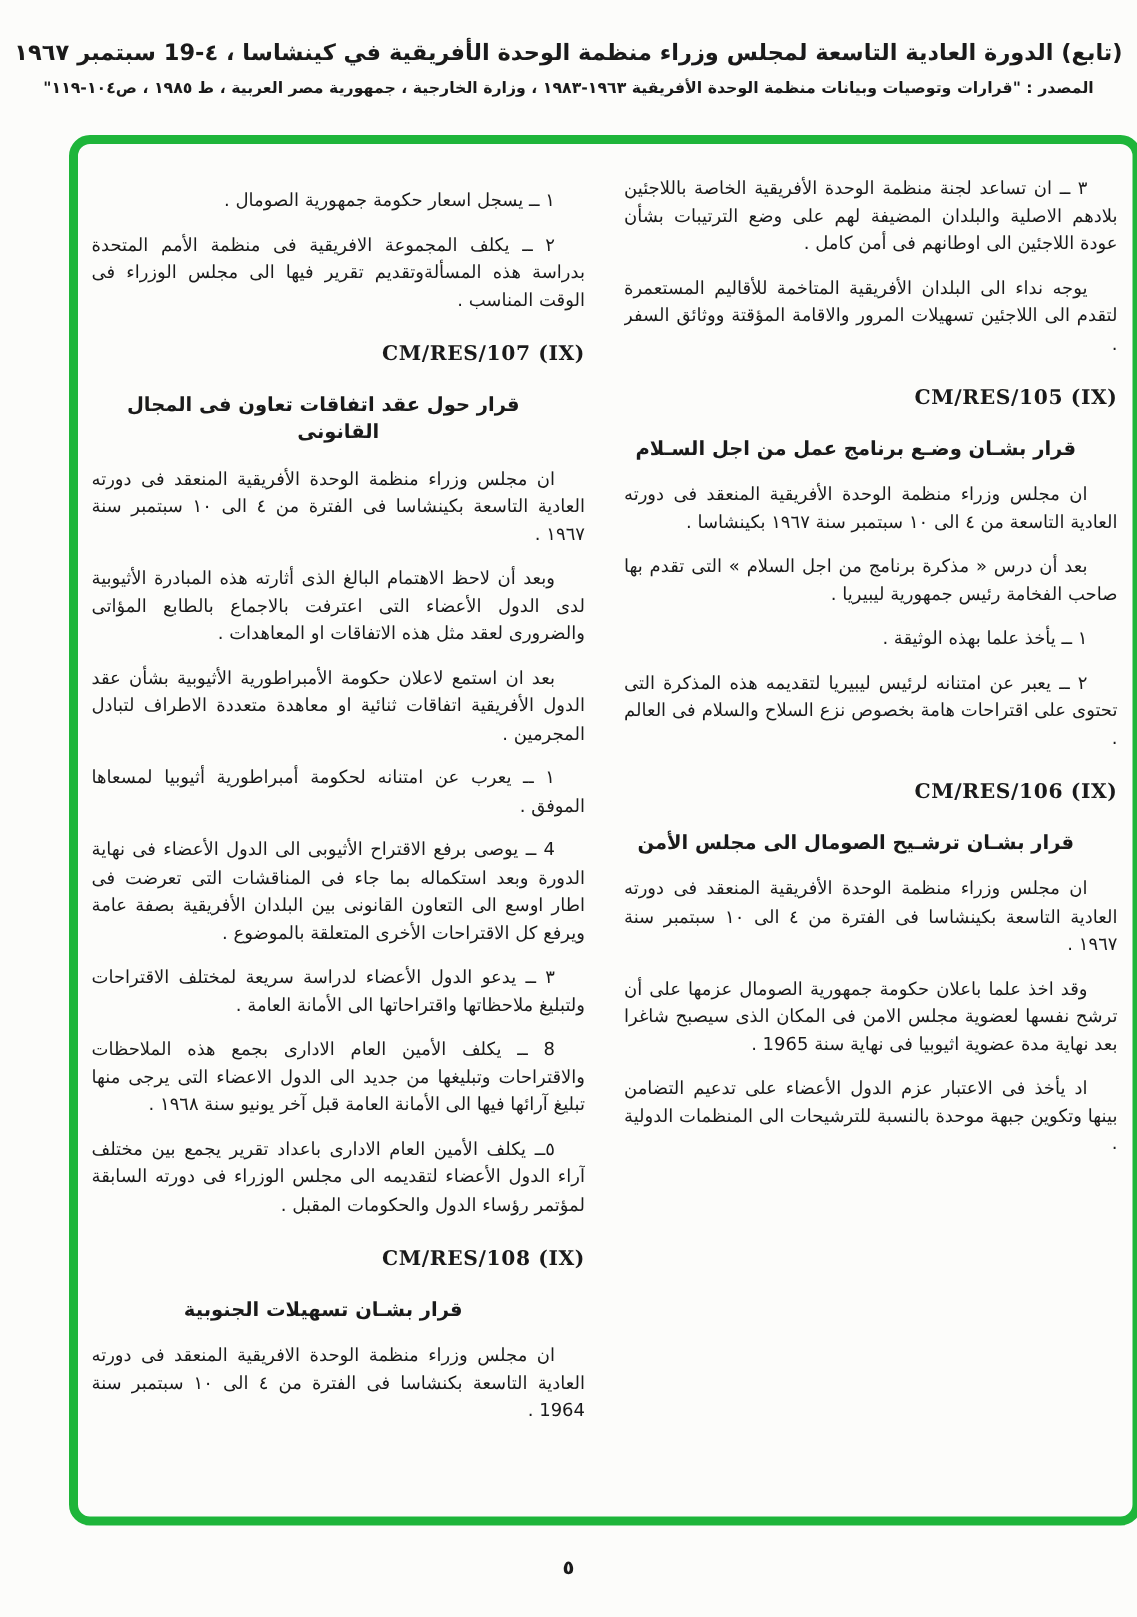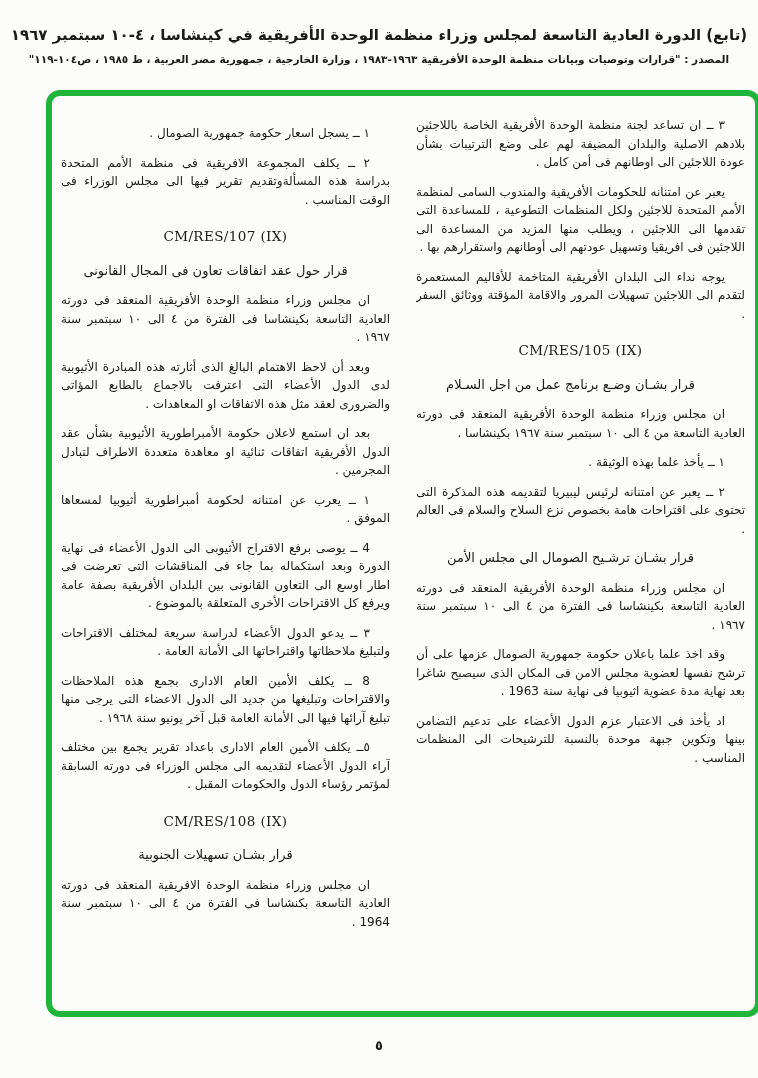--- a/index.html
+++ b/index.html
@@ -45,64 +45,66 @@
     line-height: 18.5px;
     text-align: justify;
     overflow: hidden;
   }
   .col p {
     margin: 0 0 11px 0;
     text-indent: 20px;
   }
   .res-code {
     direction: ltr;
-    text-align: center;
+    text-align: right;
     font-family: "DejaVu Serif", serif;
     font-size: 13.5px;
     letter-spacing: 0.4px;
     margin: 18px 0 16px 0;
+    font-weight: bold;
   }
   .res-title {
-    font-weight: normal;
+    font-weight: bold;
     text-align: center;
     font-size: 13px;
     margin: 0 0 15px 0;
     text-indent: 0;
   }
   .left-col { padding-top: 8px; }
   .page-number {
     position: absolute; top: 1038px; left: 0; right: 0;
     text-align: center;
     font-size: 13px; font-weight: bold;
   }
 </style>
 </head>
 <body>
 
 <header class="page-header">
-  <div class="header-line1">(تابع) الدورة العادية التاسعة لمجلس وزراء منظمة الوحدة الأفريقية في كينشاسا ، ٤-١٠ سبتمبر ١٩٦٧</div>
+  <div class="header-line1">(تابع) الدورة العادية التاسعة لمجلس وزراء منظمة الوحدة الأفريقية في كينشاسا ، ٤-19 سبتمبر ١٩٦٧</div>
   <div class="header-line2">المصدر : "قرارات وتوصيات وبيانات منظمة الوحدة الأفريقية ١٩٦٣-١٩٨٣ ، وزارة الخارجية ، جمهورية مصر العربية ، ط ١٩٨٥ ، ص١٠٤-١١٩"</div>
 </header>
 
 <div class="green-frame" style="border-color: rgb(30, 181, 58);">
   <div class="columns">
 
     <div class="col right-col">
       <p>٣ ــ ان تساعد لجنة منظمة الوحدة الأفريقية الخاصة باللاجئين بلادهم الاصلية والبلدان المضيفة لهم على وضع الترتيبات بشأن عودة اللاجئين الى اوطانهم فى أمن كامل .</p>
-      <p>يعبر عن امتنانه للحكومات الأفريقية والمندوب السامى لمنظمة الأمم المتحدة للاجئين ولكل المنظمات التطوعية ، للمساعدة التى تقدمها الى اللاجئين ، ويطلب منها المزيد من المساعدة الى اللاجئين فى افريقيا وتسهيل عودتهم الى أوطانهم واستقرارهم بها .</p>
       <p>يوجه نداء الى البلدان الأفريقية المتاخمة للأقاليم المستعمرة لتقدم الى اللاجئين تسهيلات المرور والاقامة المؤقتة ووثائق السفر .</p>
       <div class="res-code">CM/RES/105  (IX)</div>
       <p class="res-title">قرار بشـان وضـع برنامج عمل من اجل السـلام</p>
       <p>ان مجلس وزراء منظمة الوحدة الأفريقية المنعقد فى دورته العادية التاسعة من ٤ الى ١٠ سبتمبر سنة ١٩٦٧ بكينشاسا .</p>
+      <p>بعد أن درس « مذكرة برنامج من اجل السلام » التى تقدم بها صاحب الفخامة رئيس جمهورية ليبيريا .</p>
       <p>١ ــ يأخذ علما بهذه الوثيقة .</p>
       <p>٢ ــ يعبر عن امتنانه لرئيس ليبيريا لتقديمه هذه المذكرة التى تحتوى على اقتراحات هامة بخصوص نزع السلاح والسلام فى العالم .</p>
+      <div class="res-code">CM/RES/106  (IX)</div>
       <p class="res-title">قرار بشـان ترشـيح الصومال الى مجلس الأمن</p>
       <p>ان مجلس وزراء منظمة الوحدة الأفريقية المنعقد فى دورته العادية التاسعة بكينشاسا فى الفترة من ٤ الى ١٠ سبتمبر سنة ١٩٦٧ .</p>
-      <p>وقد اخذ علما باعلان حكومة جمهورية الصومال عزمها على أن ترشح نفسها لعضوية مجلس الامن فى المكان الذى سيصبح شاغرا بعد نهاية مدة عضوية اثيوبيا فى نهاية سنة 1963 .</p>
-      <p>اد يأخذ فى الاعتبار عزم الدول الأعضاء على تدعيم التضامن بينها وتكوين جبهة موحدة بالنسبة للترشيحات الى المنظمات المناسب .</p>
+      <p>وقد اخذ علما باعلان حكومة جمهورية الصومال عزمها على أن ترشح نفسها لعضوية مجلس الامن فى المكان الذى سيصبح شاغرا بعد نهاية مدة عضوية اثيوبيا فى نهاية سنة 1965 .</p>
+      <p>اد يأخذ فى الاعتبار عزم الدول الأعضاء على تدعيم التضامن بينها وتكوين جبهة موحدة بالنسبة للترشيحات الى المنظمات الدولية .</p>
     </div>
 
     <div class="col left-col">
       <p>١ ــ يسجل اسعار حكومة جمهورية الصومال .</p>
       <p>٢ ــ يكلف المجموعة الافريقية فى منظمة الأمم المتحدة بدراسة هذه المسألةوتقديم تقرير فيها الى مجلس الوزراء فى الوقت المناسب .</p>
       <div class="res-code">CM/RES/107  (IX)</div>
       <p class="res-title">قرار حول عقد اتفاقات تعاون فى المجال القانونى</p>
       <p>ان مجلس وزراء منظمة الوحدة الأفريقية المنعقد فى دورته العادية التاسعة بكينشاسا فى الفترة من ٤ الى ١٠ سبتمبر سنة ١٩٦٧ .</p>
       <p>وبعد أن لاحظ الاهتمام البالغ الذى أثارته هذه المبادرة الأثيوبية لدى الدول الأعضاء التى اعترفت بالاجماع بالطابع المؤاتى والضرورى لعقد مثل هذه الاتفاقات او المعاهدات .</p>
       <p>بعد ان استمع لاعلان حكومة الأمبراطورية الأثيوبية بشأن عقد الدول الأفريقية اتفاقات ثنائية او معاهدة متعددة الاطراف لتبادل المجرمين .</p>

